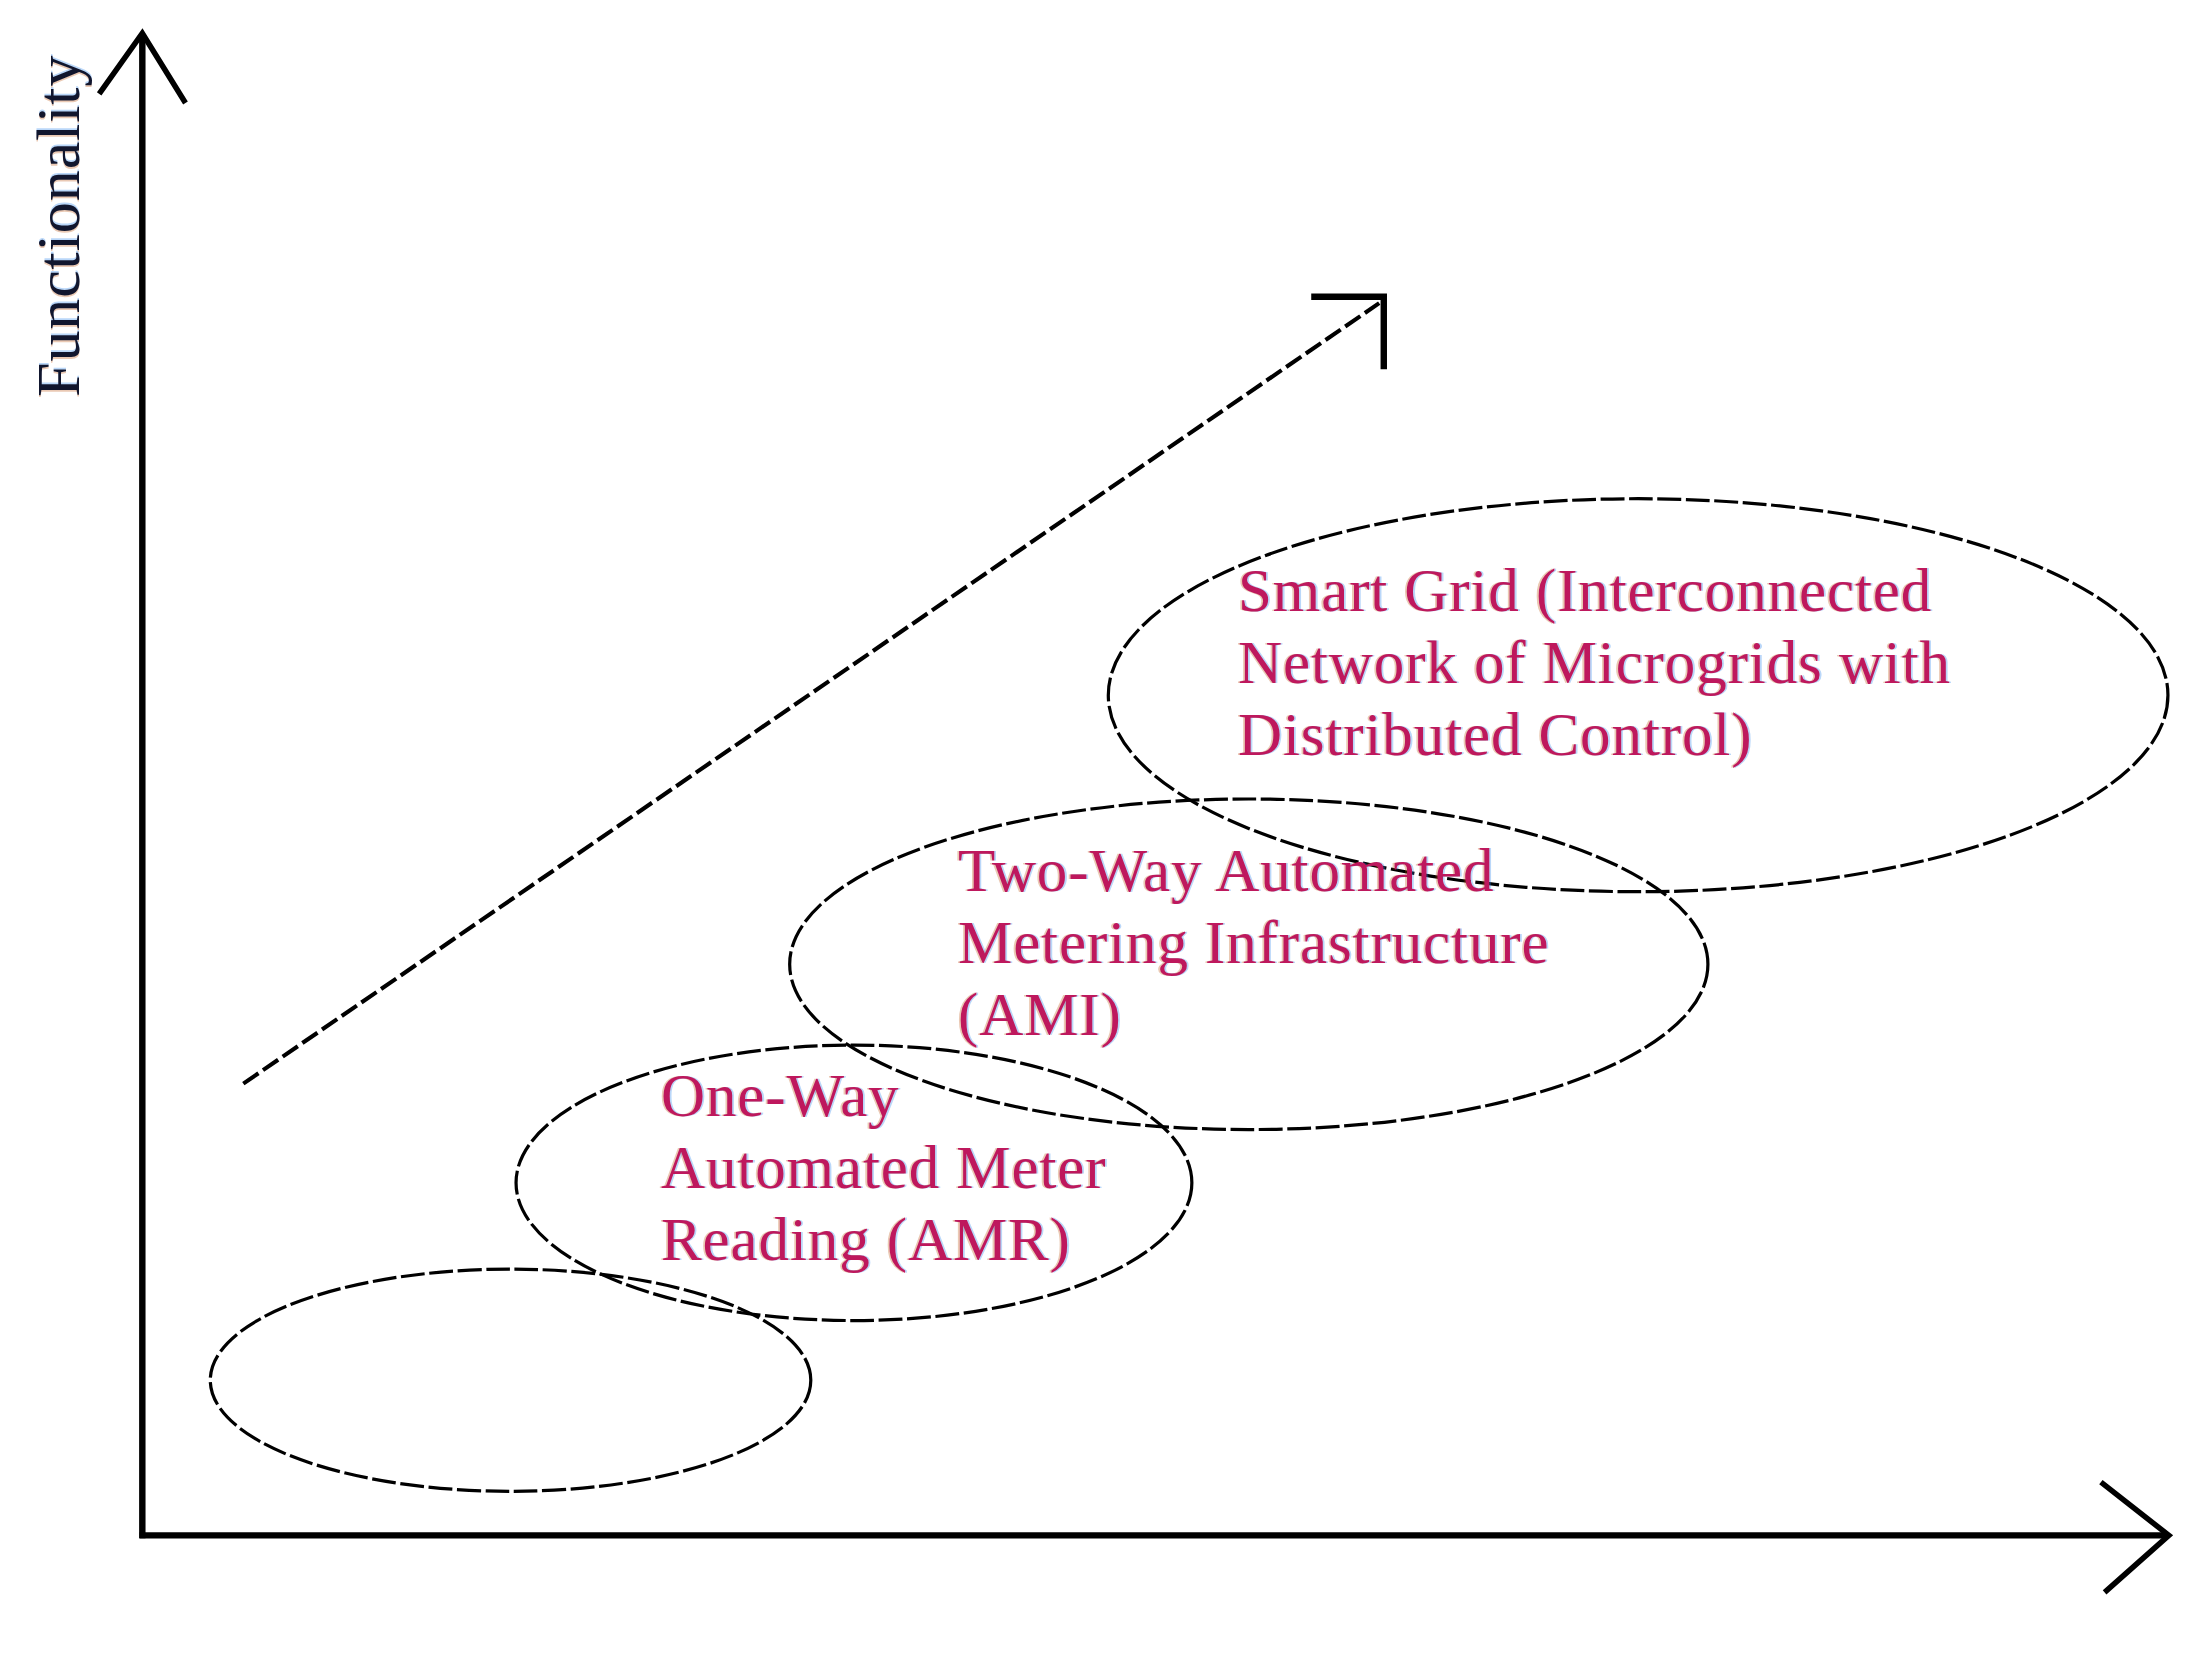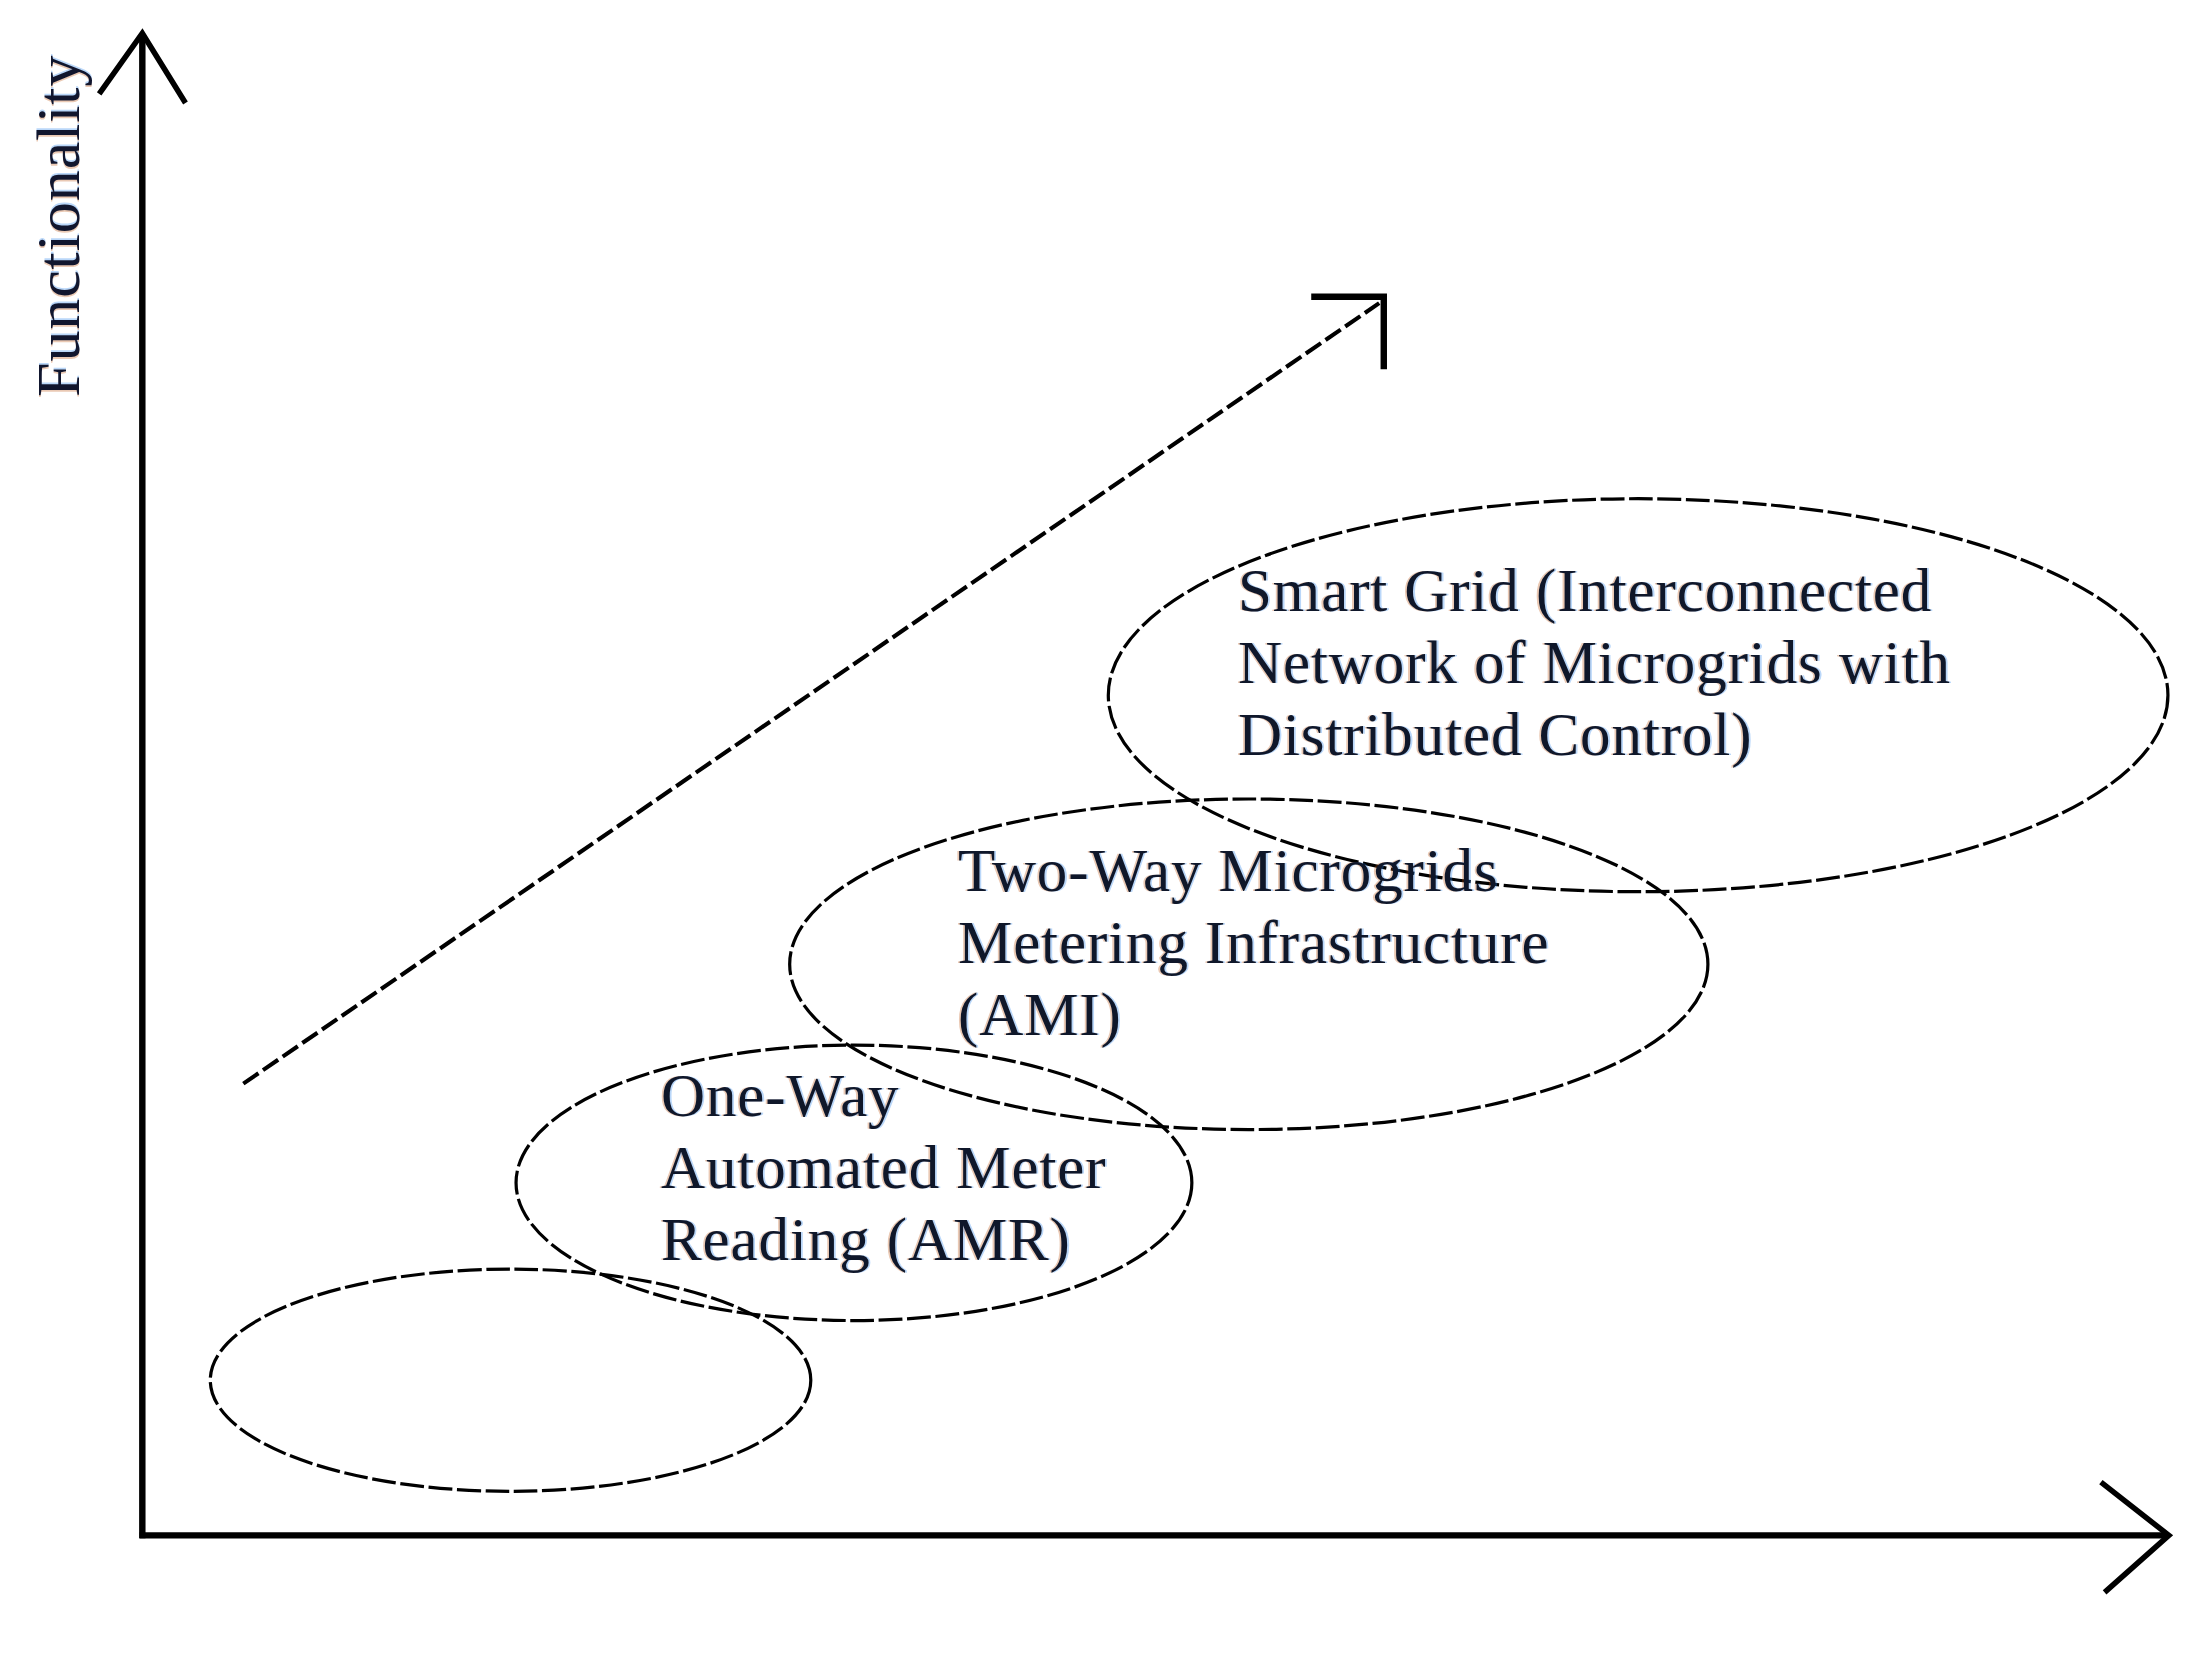--- a/index.html
+++ b/index.html
@@ -14,21 +14,21 @@
   .diagram-svg {
     position: absolute;
     left: 0; top: 0;
     width: 2201px; height: 1665px;
   }
   .stage-label {
     position: absolute;
     font-size: 61px;
     line-height: 72px;
     white-space: pre-line;
-    color: #0f172a;
+    color: #be185d;
     letter-spacing: 0.9px;
     text-shadow: 1.8px 0 rgba(40, 130, 235, 0.32), -1.8px 0 rgba(185, 75, 5, 0.30);
   }
   .axis-label {
     position: absolute;
     font-size: 62px;
     line-height: 72px;
     color: #11162e;
     letter-spacing: 0.9px;
     white-space: nowrap;
@@ -72,21 +72,21 @@
   </svg>
 
   <div class="axis-label y-axis-label">Functionality</div>
 
 
 
   <div class="stage-label stage-2">One-Way
 Automated Meter
 Reading (AMR)</div>
 
-  <div class="stage-label stage-3">Two-Way Microgrids
+  <div class="stage-label stage-3">Two-Way Automated
 Metering Infrastructure
 (AMI)</div>
 
   <div class="stage-label stage-4">Smart Grid (Interconnected
 Network of Microgrids with
 Distributed Control)</div>
 
 </div>
 
 

